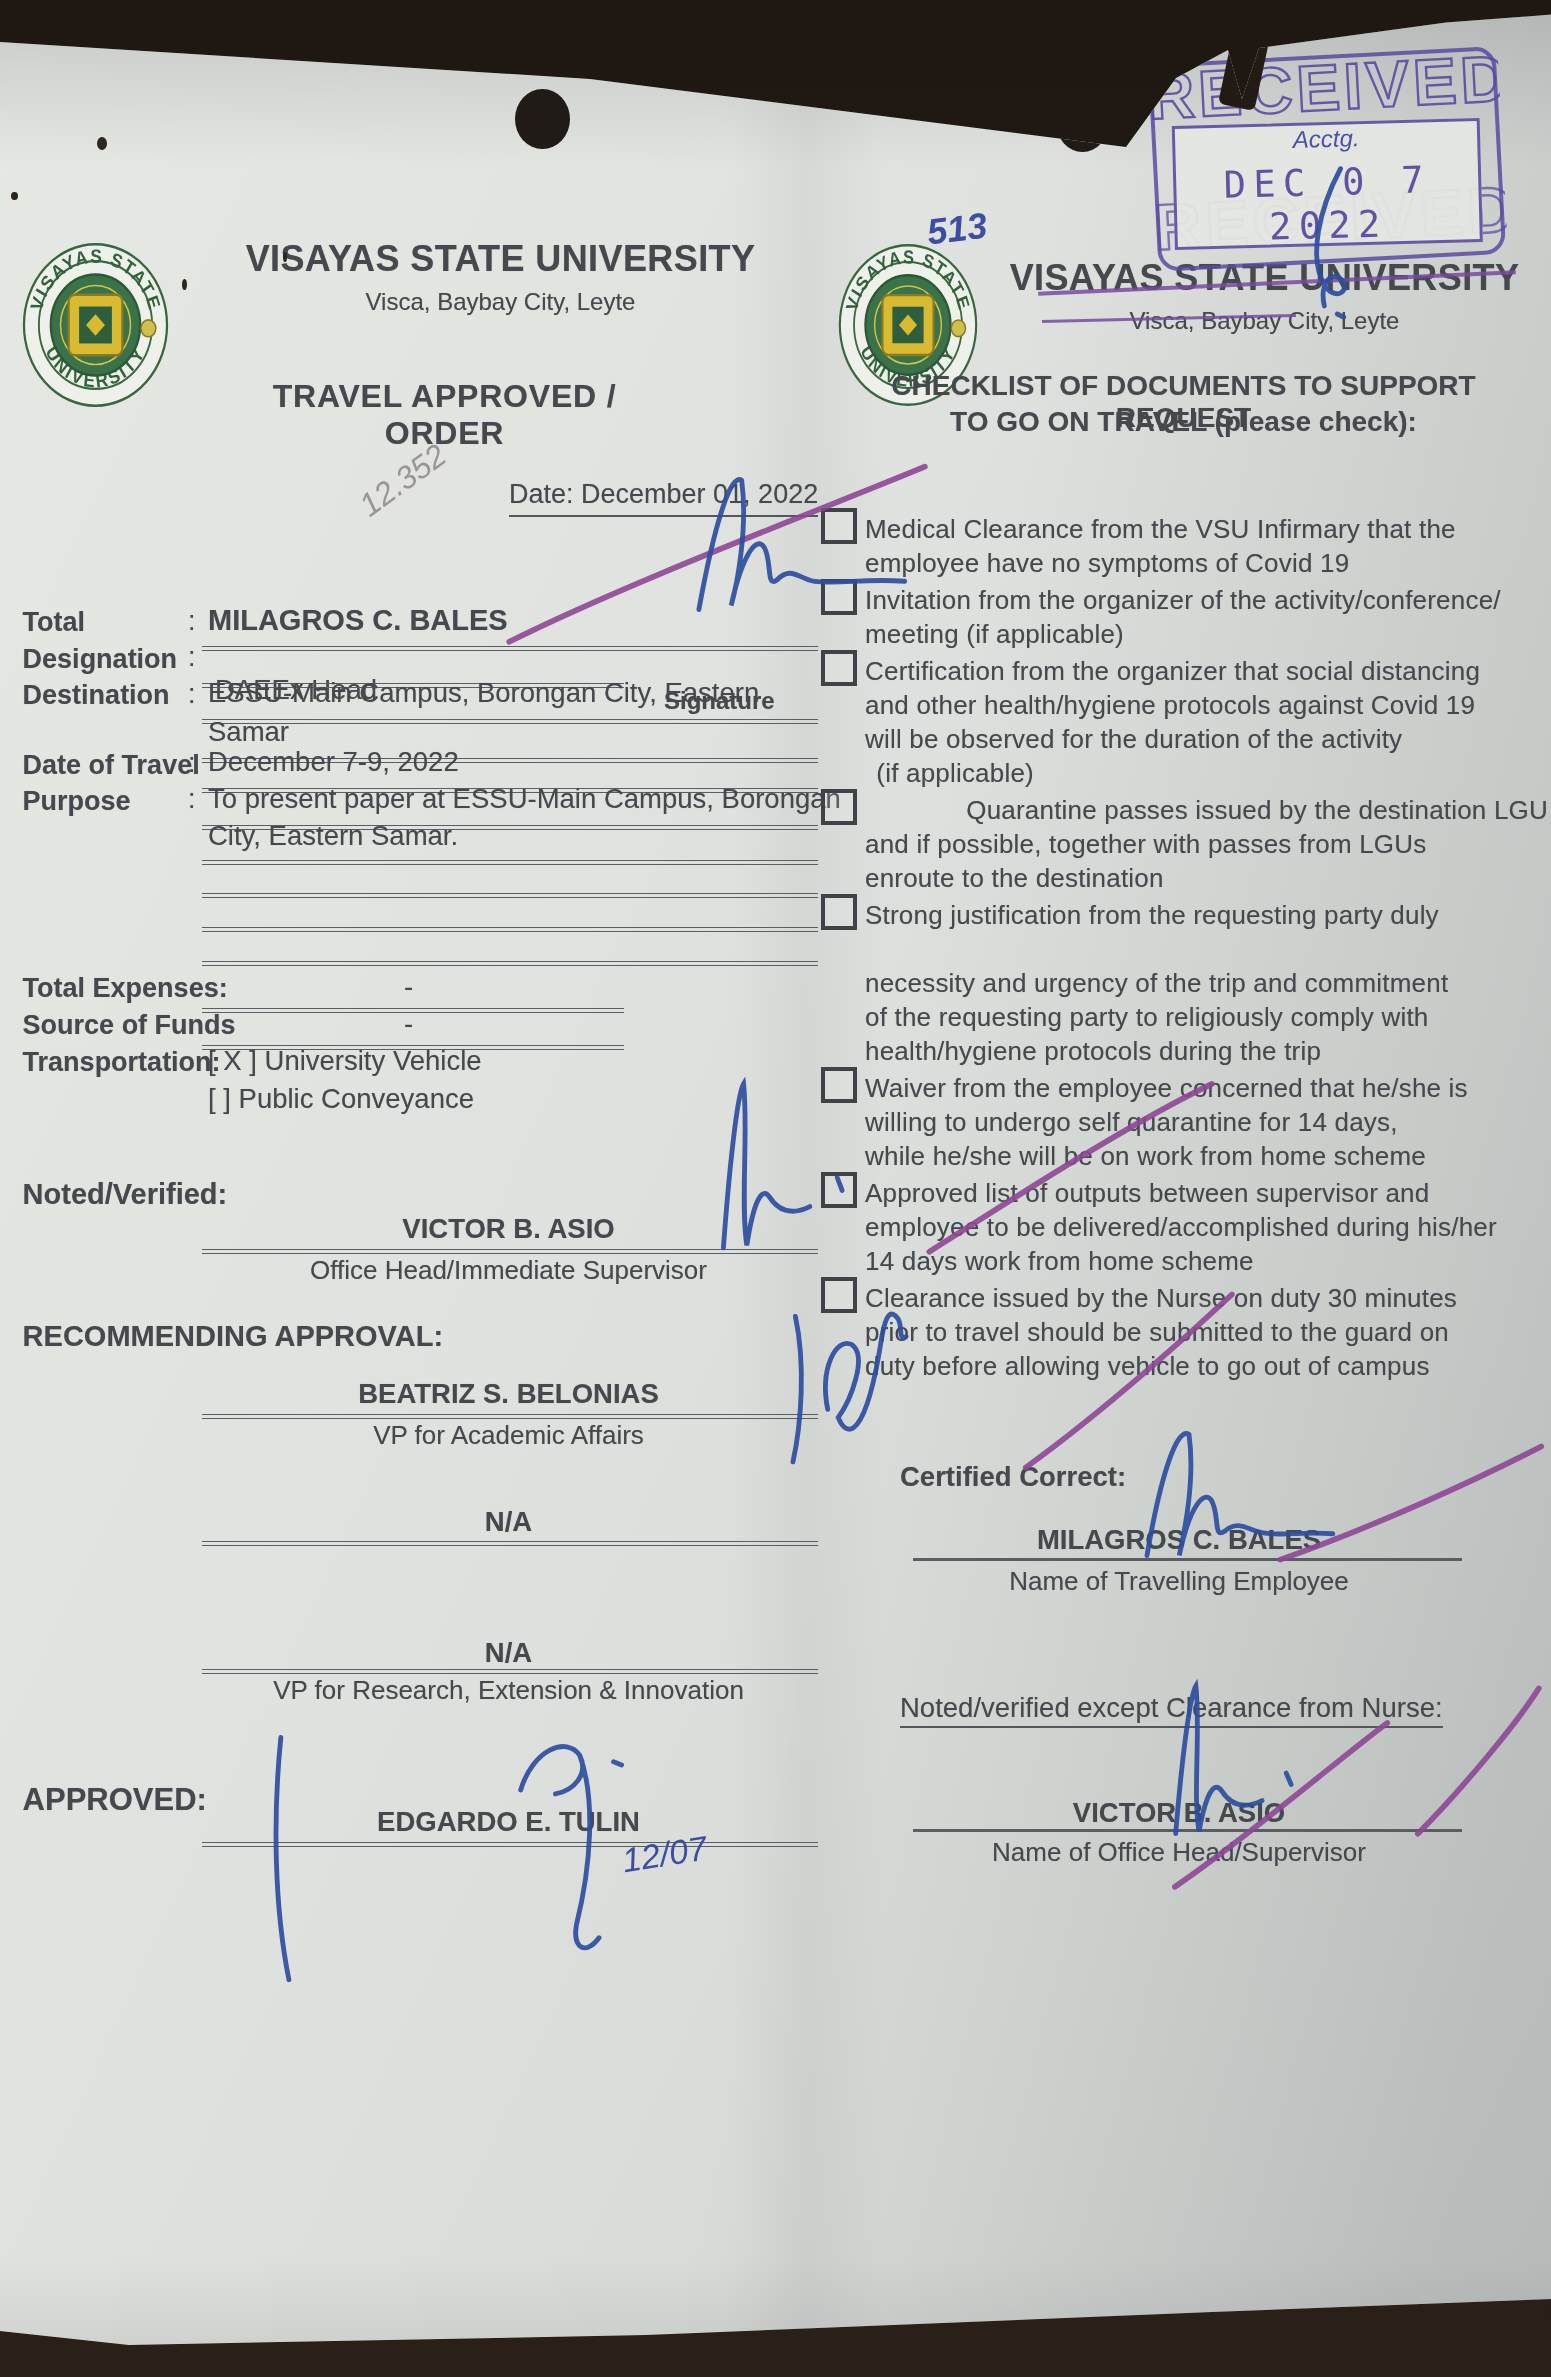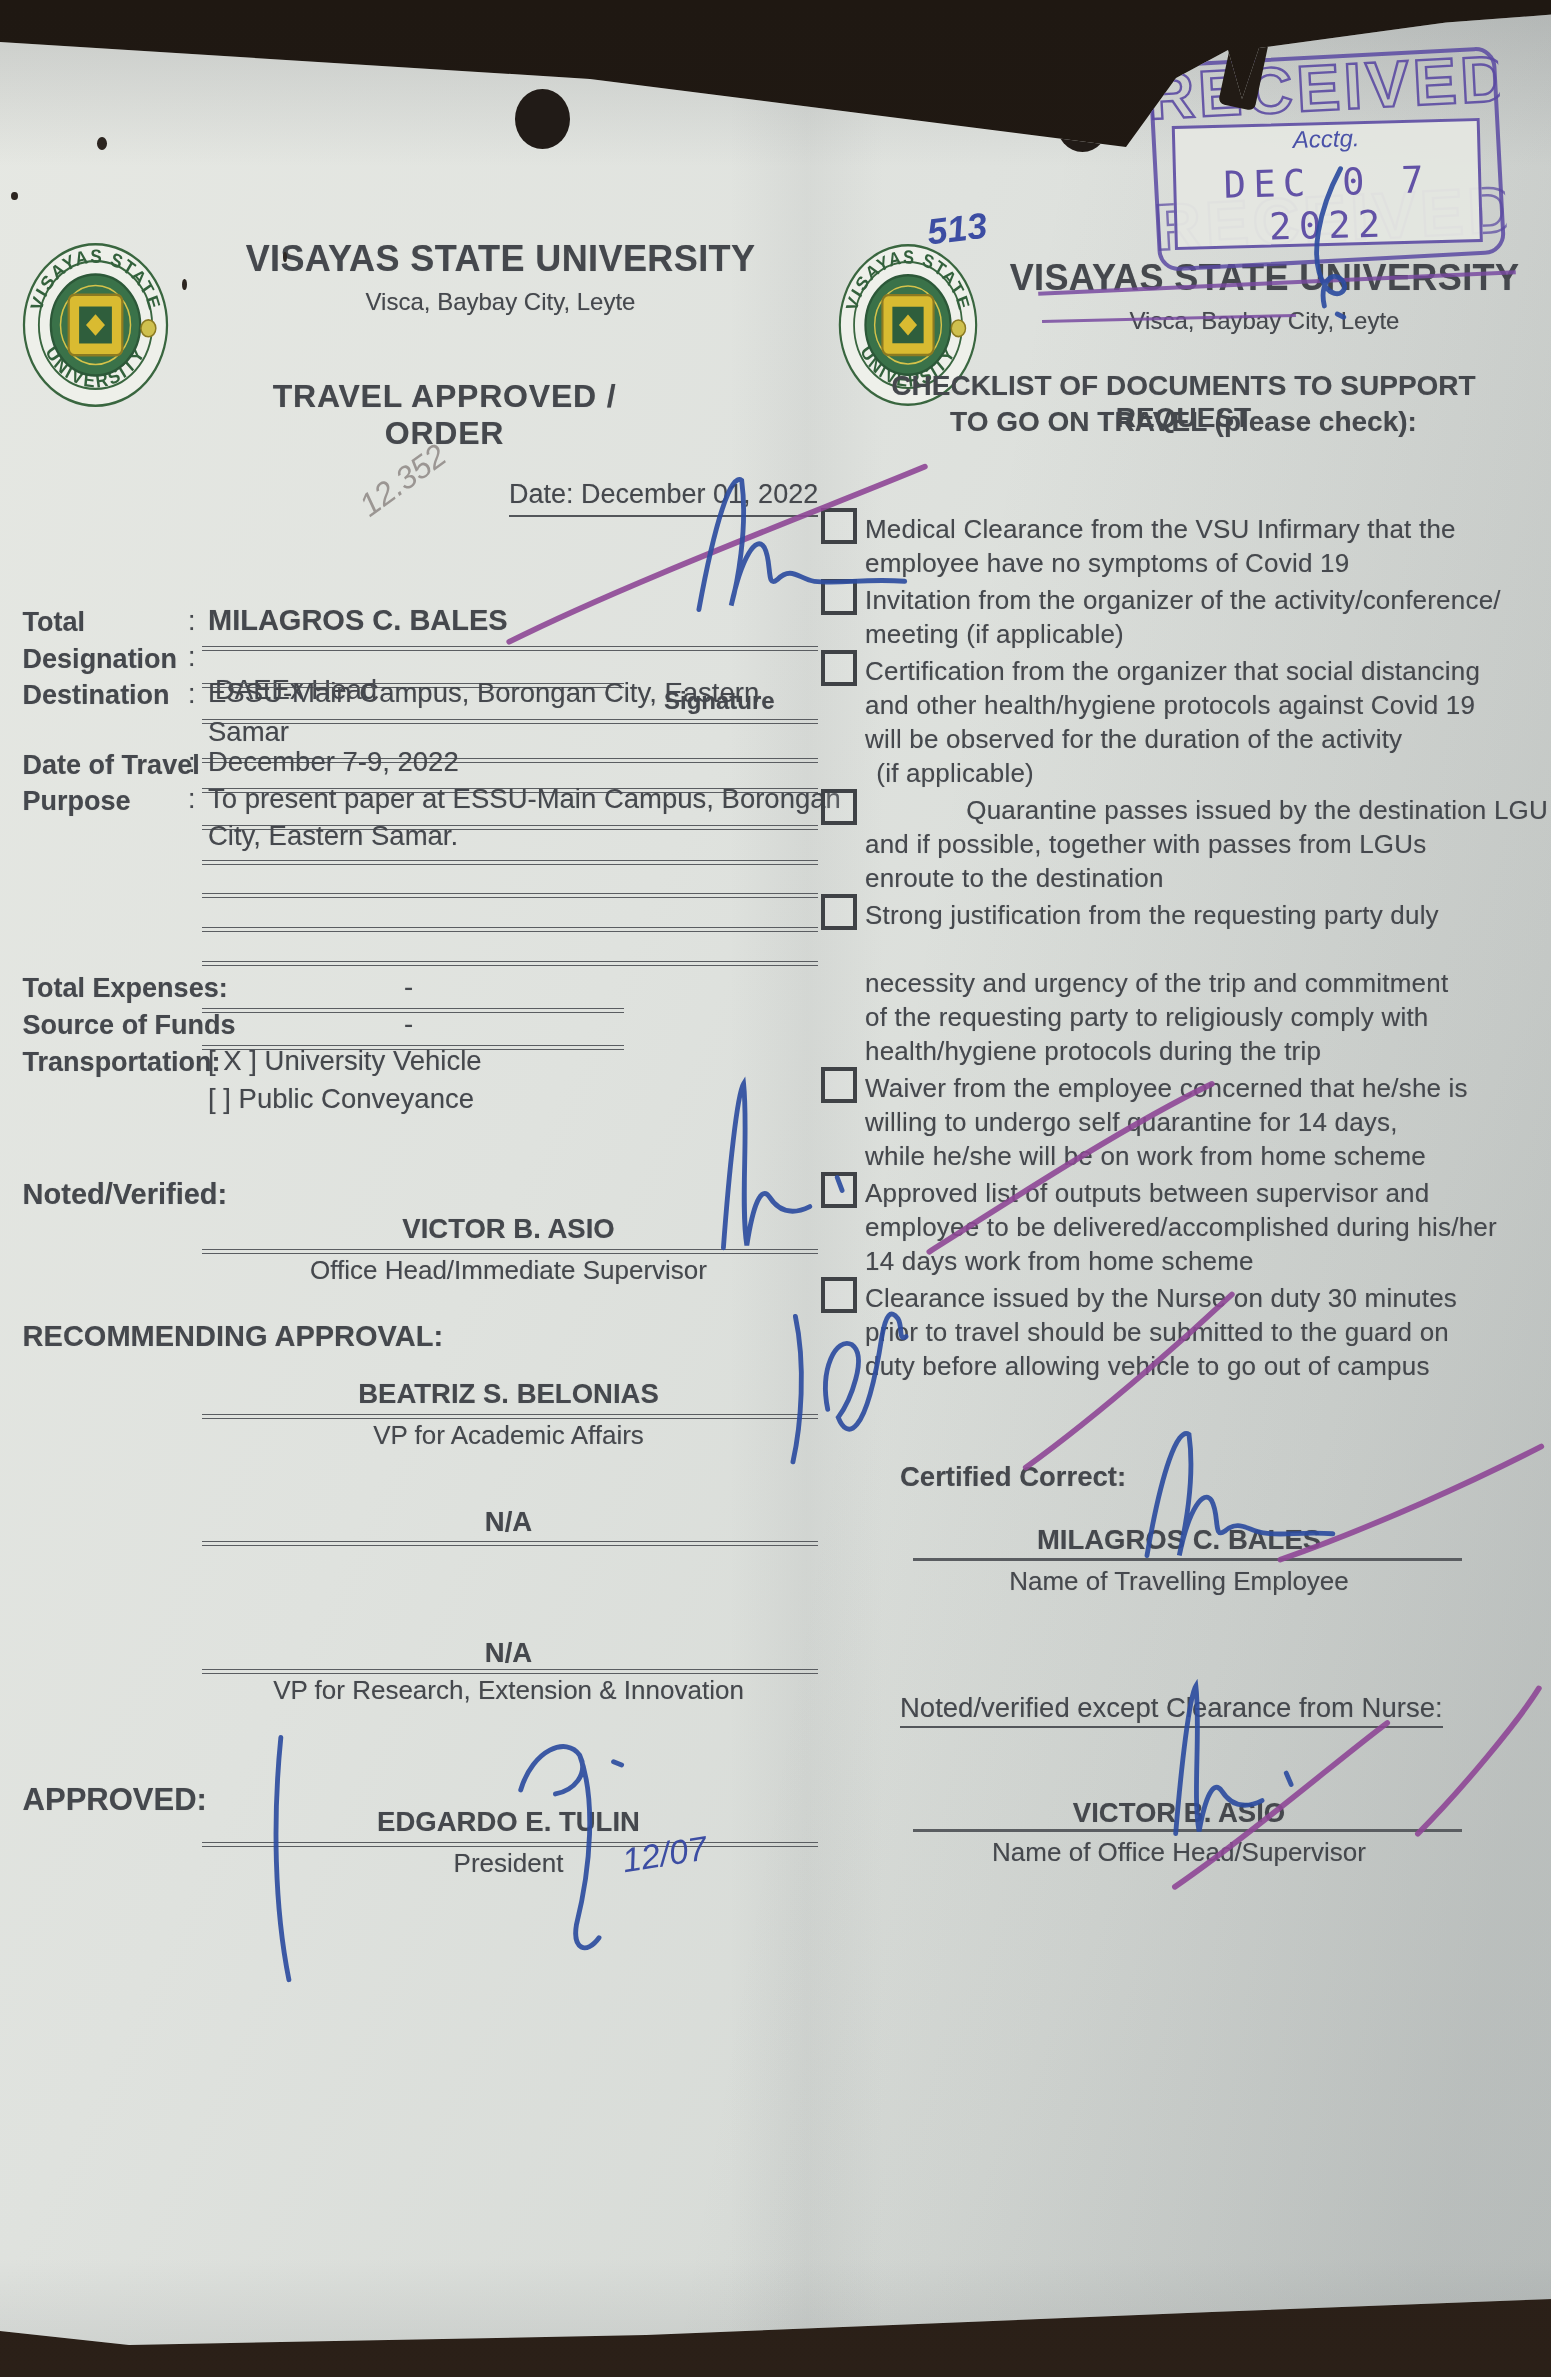--- a/index.html
+++ b/index.html
@@ -151,21 +151,20 @@
   <div class="abs print ctr b" style="left:242px;top:1506px;width:533px;font-size:27.5px;">N/A</div>
   <div class="rule" style="left:202px;top:1541px;width:616px;"></div>
 
   <div class="abs print ctr b" style="left:242px;top:1637px;width:533px;font-size:27.5px;">N/A</div>
   <div class="rule" style="left:202px;top:1669px;width:616px;"></div>
   <div class="abs print ctr" style="left:242px;top:1675px;width:533px;font-size:26px;">VP for Research, Extension &amp; Innovation</div>
 
   <div class="abs print b" style="left:22.6px;top:1782px;font-size:31px;">APPROVED:</div>
   <div class="abs print ctr b" style="left:242px;top:1806px;width:533px;font-size:27.5px;">EDGARDO E. TULIN</div>
   <div class="rule" style="left:202px;top:1842px;width:616px;"></div>
-  <div class="abs print ctr" style="left:242px;top:1848px;width:533px;font-size:26px;">President</div>
   <div class="abs ink-note" style="left:622px;top:1835px;font-size:34px;transform:rotate(-9deg);">12/07</div>
 
   <div class="chk-row" style="top:514px;">
       <span class="cbx"></span>
       <span class="chk-text">Medical Clearance from the VSU Infirmary that the</span>
     </div>
   <div class="chk-row" style="top:548px;">
       <span class="chk-text">employee have no symptoms of Covid 19</span>
     </div>
   <div class="chk-row" style="top:585px;">

